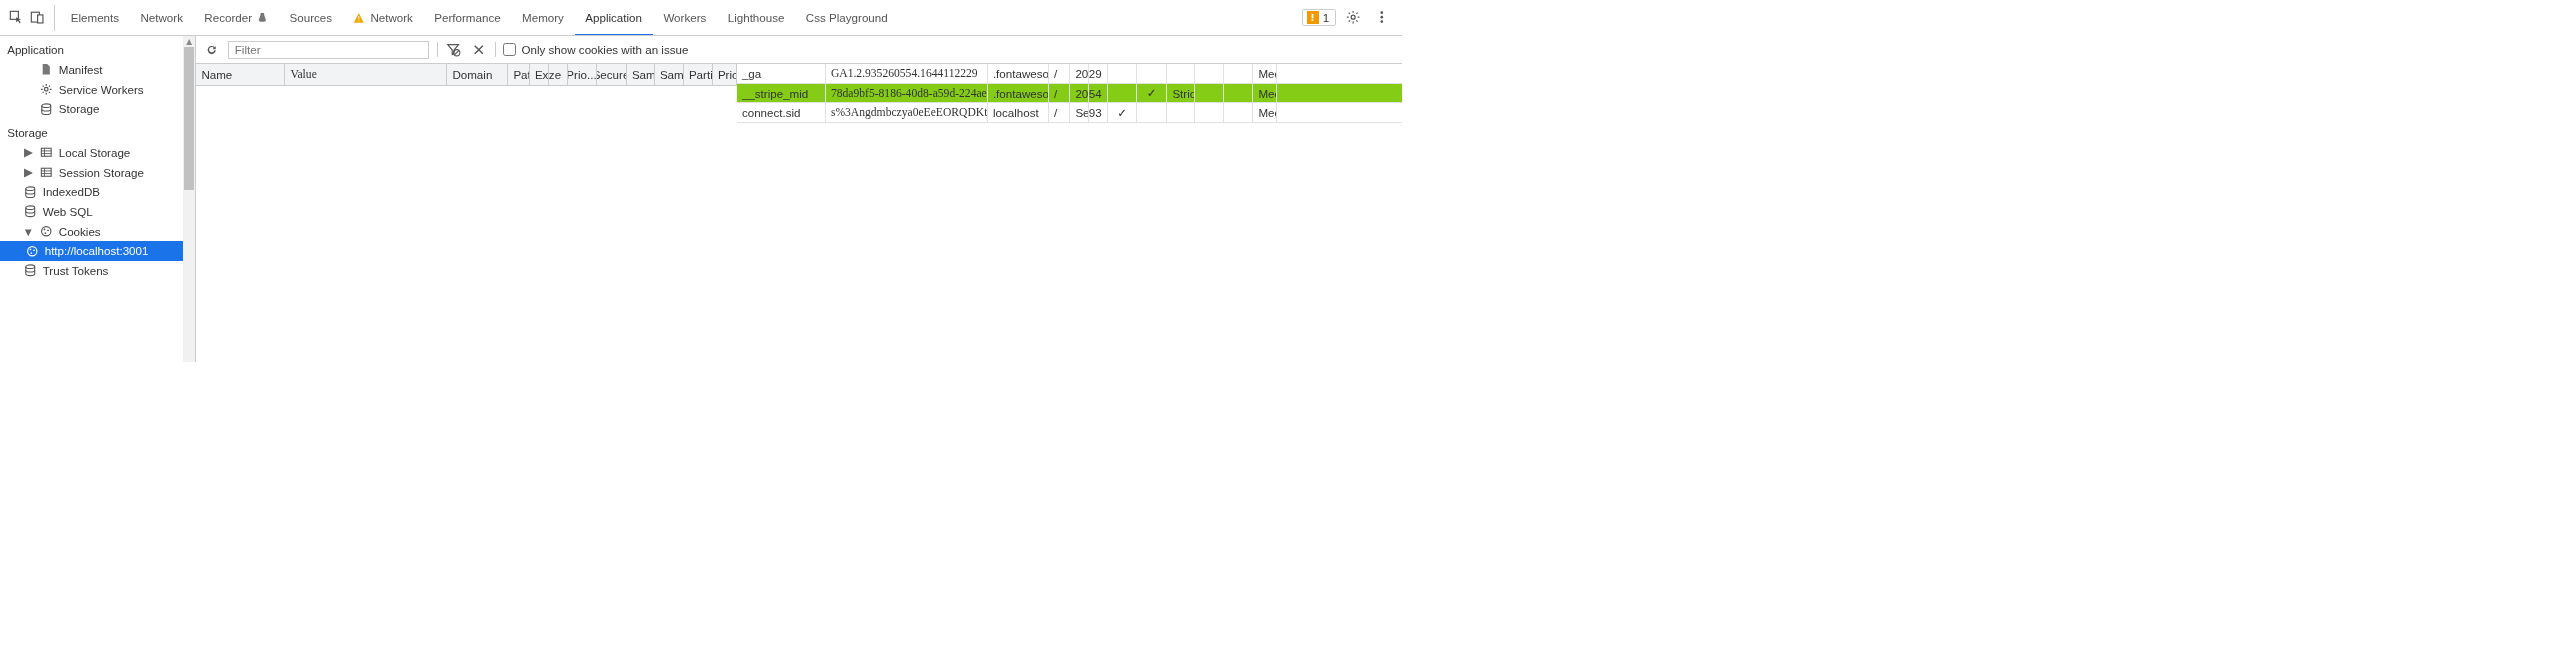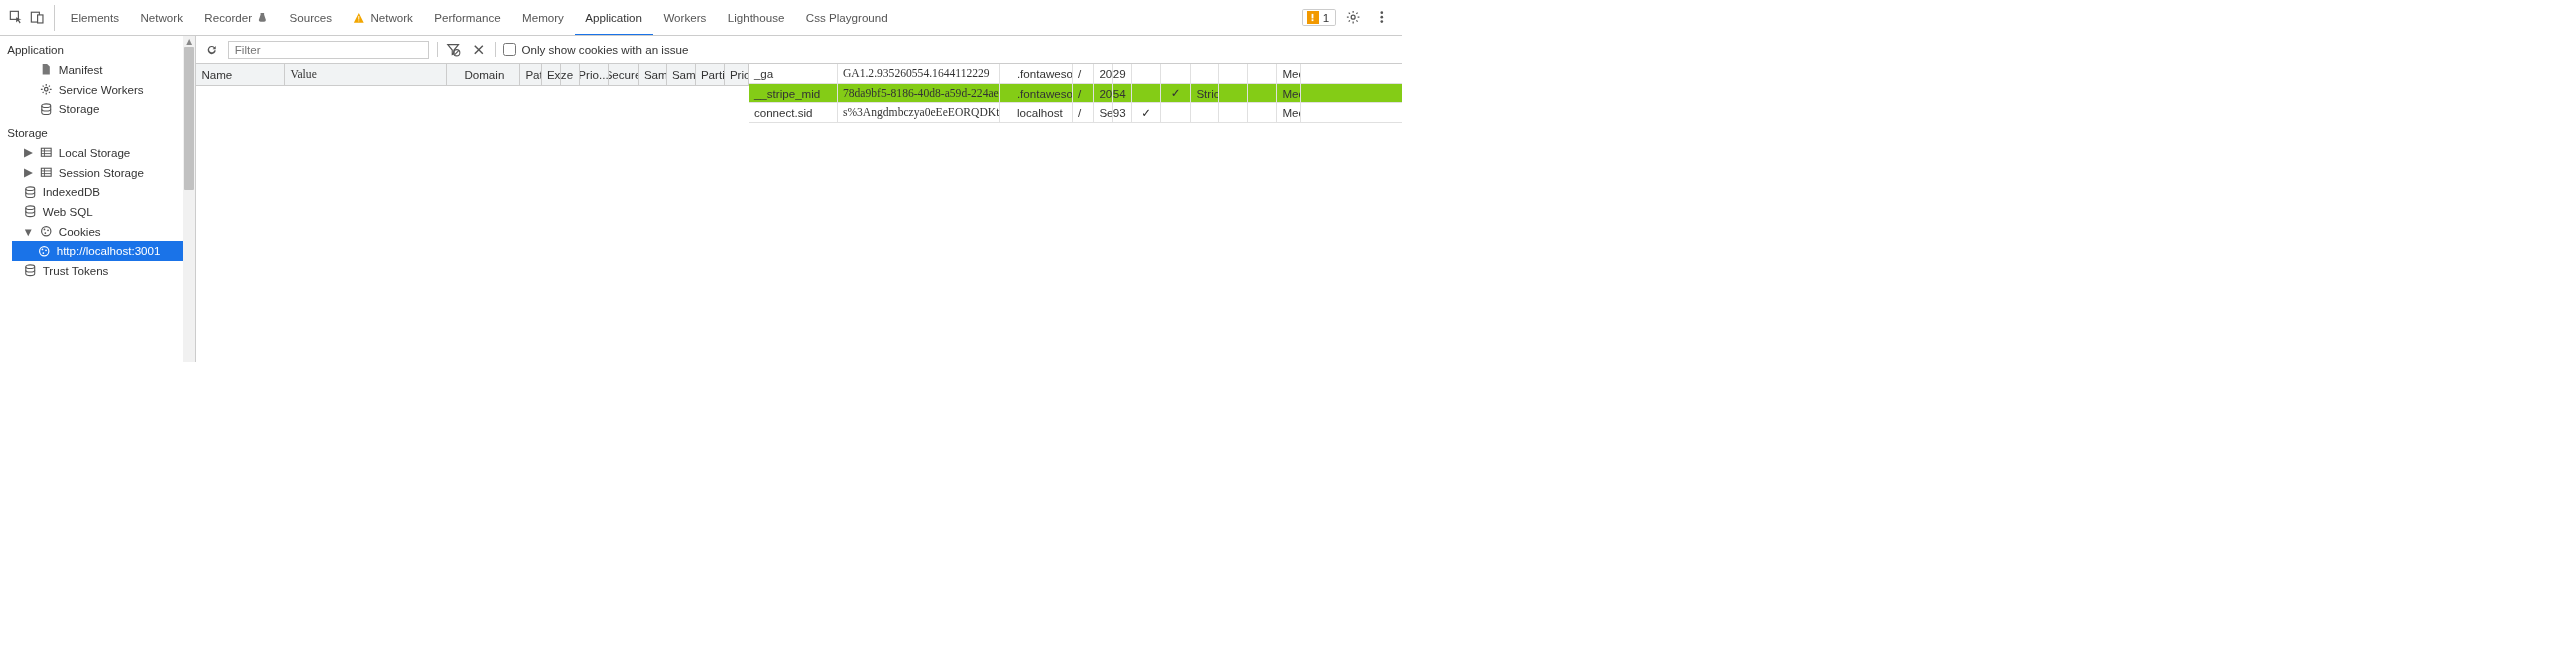--- a/index.html
+++ b/index.html
@@ -102,21 +102,21 @@
     align-items: center;
     color: #666;
   }
   .sb-item .icon {
     width: 14.3px; height: 14.3px;
     display: flex; align-items: center; justify-content: center;
     color: #555;
   }
   .sb-item.indent1 { padding-left: 23px; }
   .sb-item.indent2 { padding-left: 23px; }
-  .sb-item.indent3 { padding-left: 25px; margin-left: 12px; }
+  .sb-item.indent3 { padding-left: 25px; }
   .sb-item.selected {
     background: #1a73e8;
     color: #fff;
   }
   .sb-item.selected .icon { color: #fff; }
 
   
   .sb-fake-scroll {
     position: absolute;
     top: 0; right: 0;
@@ -233,21 +233,21 @@
   .c-size   { flex-basis: 19px; }
   .c-http   { flex-basis: 29px; }
   .c-secure { flex-basis: 30px; }
   .c-same1  { flex-basis: 28px; }
   .c-same2  { flex-basis: 29px; }
   .c-part   { flex-basis: 29px; }
   .c-prio   { flex-basis: 24px; }
   
   .c-name   { flex-basis: 89px; flex-grow:98;}
   .c-value  { flex-basis: 162px; flex-grow:181;}
-  .c-domain { flex-basis: 61px; flex-grow:68;margin-left:12px;}
+  .c-domain { flex-basis: 61px; flex-grow:68;}
   .c-path   { flex-basis: 21.5px; flex-grow:24;}
   .c-exp    { flex-basis: 19px; flex-grow:21;}
   .c-size   { flex-basis: 19px; flex-grow:21;}
   .c-http   { flex-basis: 29px; flex-grow:32;}
   .c-secure { flex-basis: 30px; flex-grow:34;}
   .c-same1  { flex-basis: 28px; flex-grow:31;}
   .c-same2  { flex-basis: 29px; flex-grow:32;}
   .c-part   { flex-basis: 29px; flex-grow:32;}
   .c-prio   { flex-basis: 24px; flex-grow:27; border-right:none;}
 

